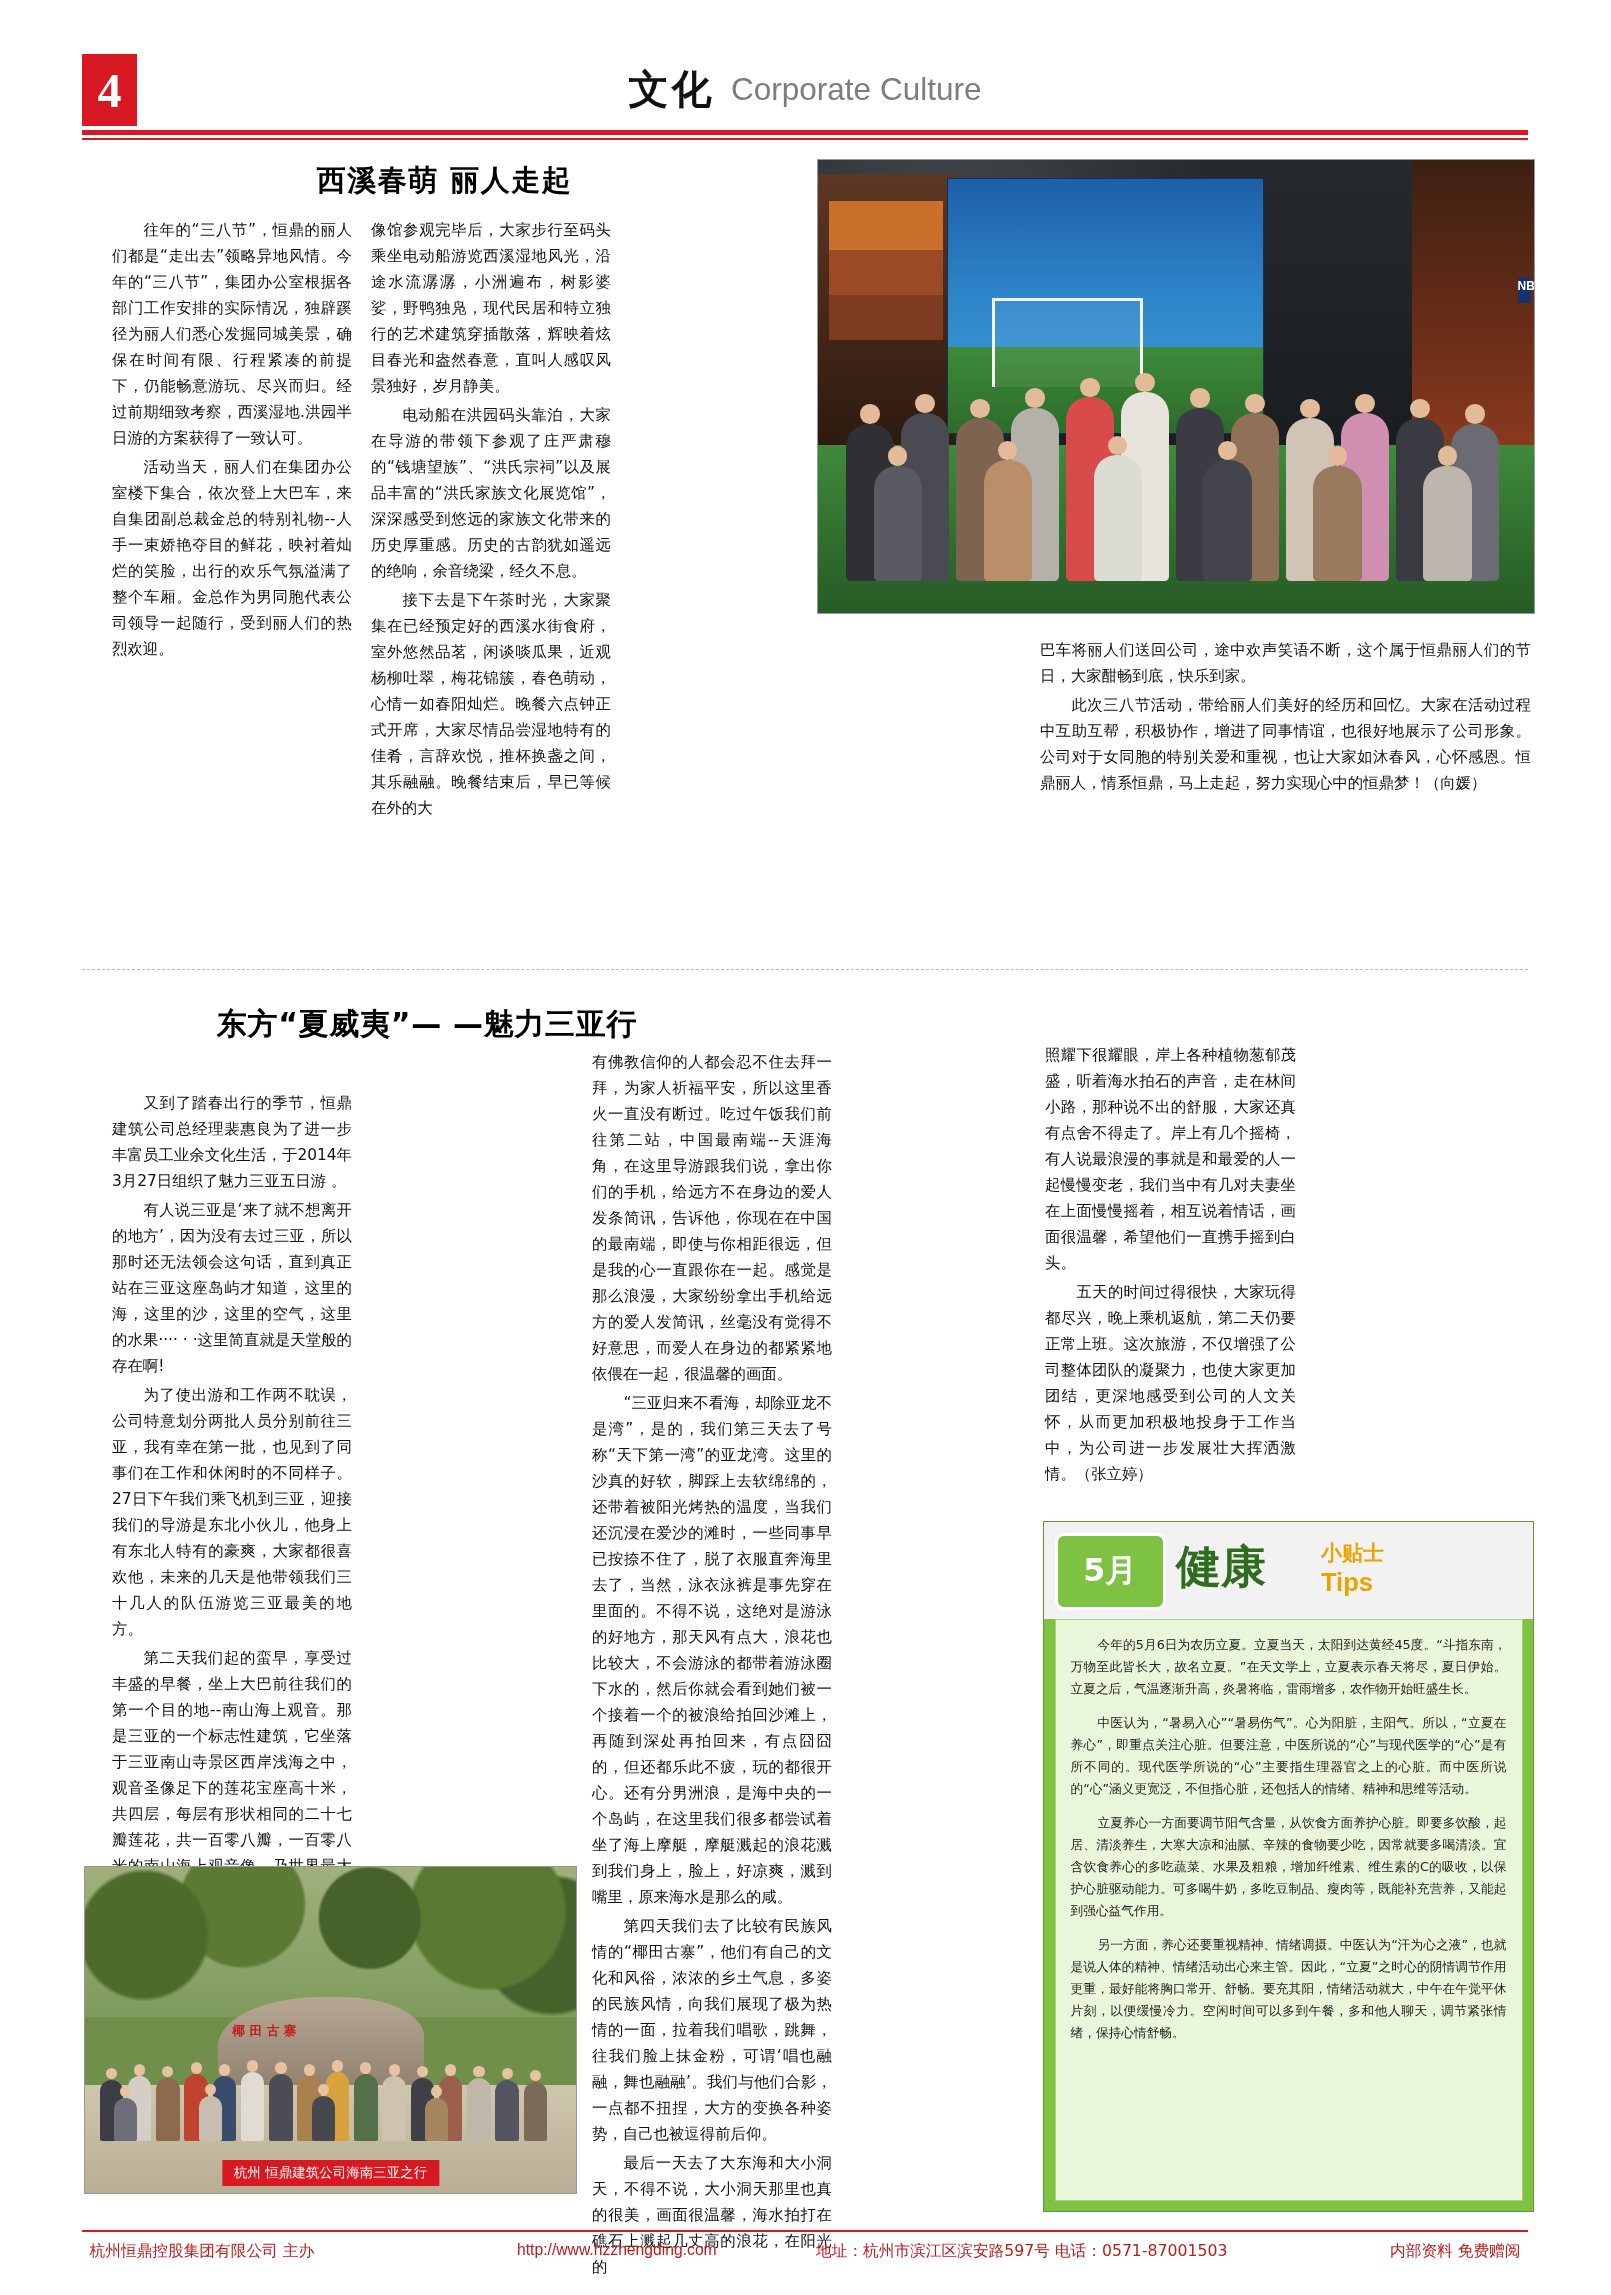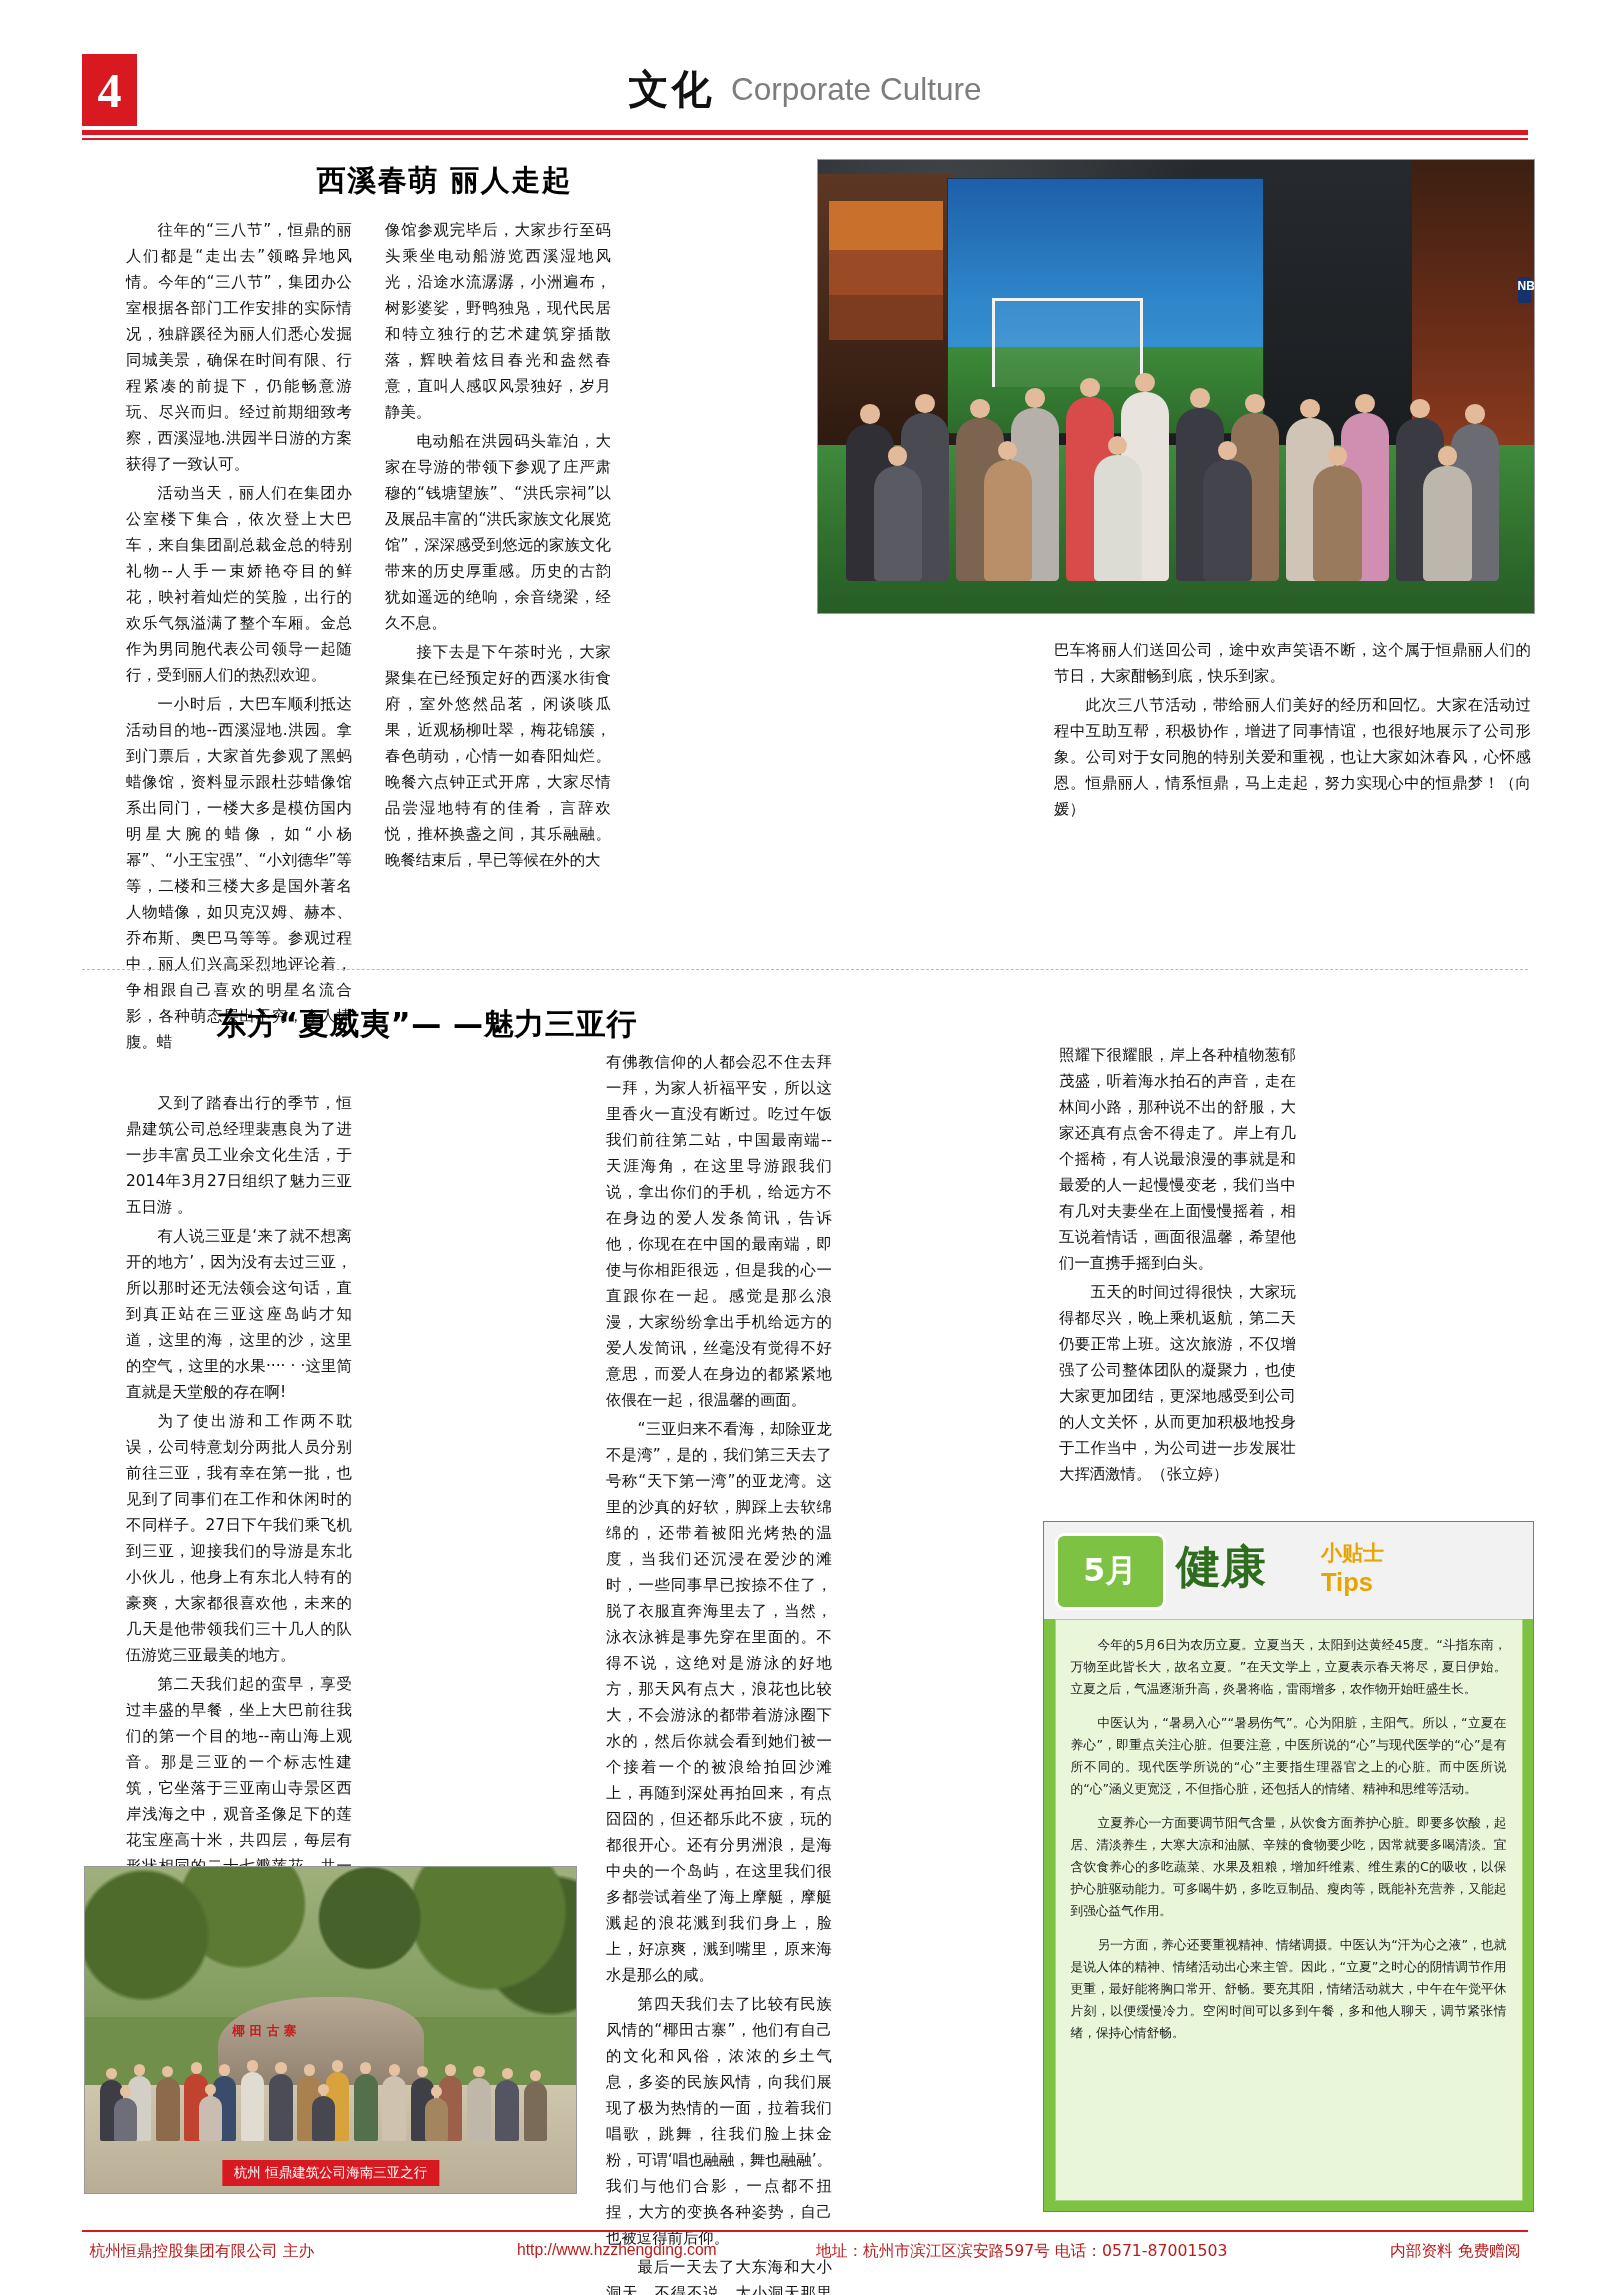--- a/index.html
+++ b/index.html
@@ -57,21 +57,21 @@
     font-weight:bold;
     color:#000;
     text-align:center;
   }
   p.cn{
     font-family:"DejaVu Sans",sans-serif;
     font-size:15.4px;
     line-height:26px;
     text-align:justify;
     text-justify:inter-ideograph;
-    margin:0 0 3px 14px;
+    margin:0 0 3px 0;
     text-indent:31.5px;
     color:#111;
   }
   p.cn.noind{text-indent:0;}
 
   
   .a1-title{
     position:absolute; left:96px; top:161px; width:697px;
     font-size:29px; letter-spacing:1.5px;
   }
@@ -269,21 +269,20 @@
     </div>
     <div class="mh-rule"></div>
     <div class="mh-rule2"></div>
   </div>
 
   <div class="art-title a1-title">西溪春萌 丽人走起</div>
 
   <div class="a1-c1">
     <p class="cn">往年的“三八节”，恒鼎的丽人们都是“走出去”领略异地风情。今年的“三八节”，集团办公室根据各部门工作安排的实际情况，独辟蹊径为丽人们悉心发掘同城美景，确保在时间有限、行程紧凑的前提下，仍能畅意游玩、尽兴而归。经过前期细致考察，西溪湿地.洪园半日游的方案获得了一致认可。</p>
     <p class="cn">活动当天，丽人们在集团办公室楼下集合，依次登上大巴车，来自集团副总裁金总的特别礼物--人手一束娇艳夺目的鲜花，映衬着灿烂的笑脸，出行的欢乐气氛溢满了整个车厢。金总作为男同胞代表公司领导一起随行，受到丽人们的热烈欢迎。</p>
-    <p class="cn">一小时后，大巴车顺利抵达活动目的地--西溪湿地.洪园。拿到门票后，大家首先参观了黑蚂蜡像馆，资料显示跟杜莎蜡像馆系出同门，一楼大多是模仿国内明星大腕的蜡像，如“小杨幂”、“小王宝强”、“小刘德华”等等，二楼和三楼大多是国外著名人物蜡像，如贝克汉姆、赫本、乔布斯、奥巴马等等。参观过程中，丽人们兴高采烈地评论着，争相跟自己喜欢的明星名流合影，各种萌态层出不穷，令人捧腹。蜡</p>
   </div>
 
   <div class="a1-c2">
     <p class="cn noind">像馆参观完毕后，大家步行至码头乘坐电动船游览西溪湿地风光，沿途水流潺潺，小洲遍布，树影婆娑，野鸭独凫，现代民居和特立独行的艺术建筑穿插散落，辉映着炫目春光和盎然春意，直叫人感叹风景独好，岁月静美。</p>
     <p class="cn">电动船在洪园码头靠泊，大家在导游的带领下参观了庄严肃穆的“钱塘望族”、“洪氏宗祠”以及展品丰富的“洪氏家族文化展览馆”，深深感受到悠远的家族文化带来的历史厚重感。历史的古韵犹如遥远的绝响，余音绕梁，经久不息。</p>
     <p class="cn">接下去是下午茶时光，大家聚集在已经预定好的西溪水街食府，室外悠然品茗，闲谈啖瓜果，近观杨柳吐翠，梅花锦簇，春色萌动，心情一如春阳灿烂。晚餐六点钟正式开席，大家尽情品尝湿地特有的佳肴，言辞欢悦，推杯换盏之间，其乐融融。晚餐结束后，早已等候在外的大</p>
   </div>
 
   <div class="a1-c3">
     <p class="cn noind">巴车将丽人们送回公司，途中欢声笑语不断，这个属于恒鼎丽人们的节日，大家酣畅到底，快乐到家。</p>

